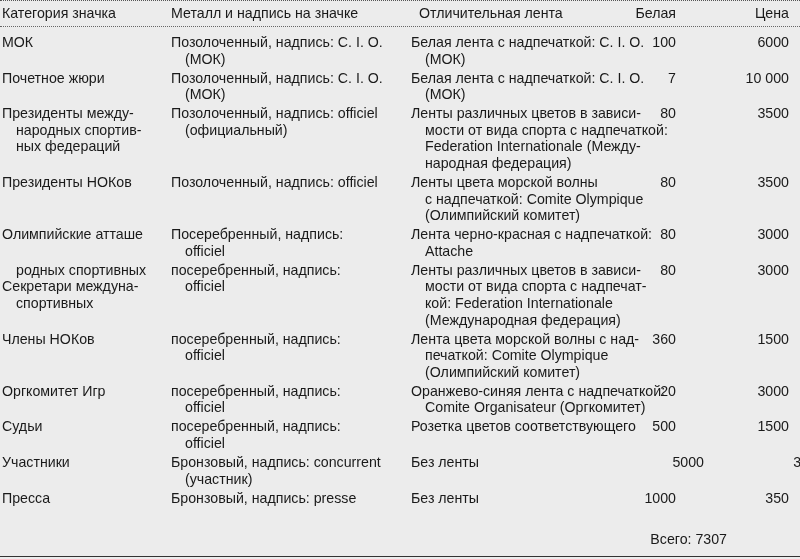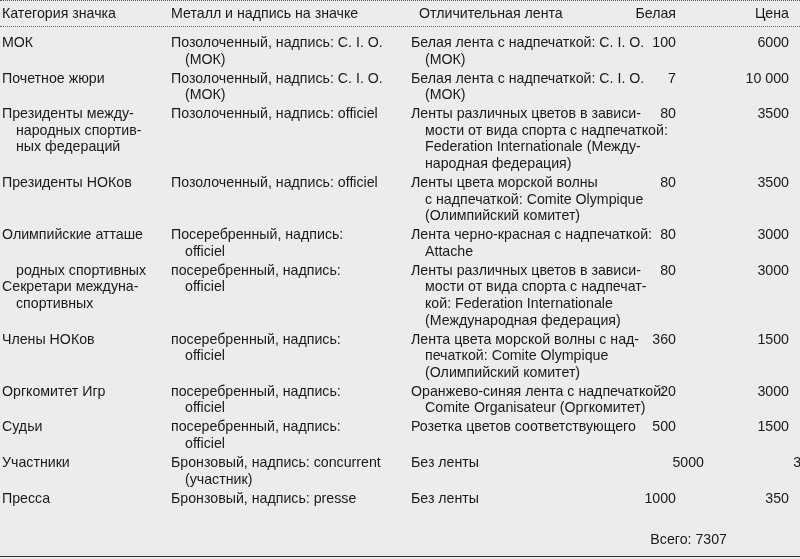--- a/index.html
+++ b/index.html
@@ -74,20 +74,21 @@
       <div class="cell c5">10 000</div>
     </div>
     <div class="row" style="height: 68.8px;">
       <div class="cell c1">
         <span class="line">Президенты между-</span>
         <span class="line cont">народных спортив-</span>
         <span class="line cont">ных федераций</span>
       </div>
       <div class="cell c2">
         <span class="line">Позолоченный, надпись: officiel</span>
+        <span class="line cont">(официальный)</span>
       </div>
       <div class="cell c3">
         <span class="line">Ленты различных цветов в зависи-</span>
         <span class="line cont">мости от вида спорта с надпечаткой:</span>
         <span class="line cont">Federation Internationale (Между-</span>
         <span class="line cont">народная федерация)</span>
       </div>
       <div class="cell c4">80</div>
       <div class="cell c5">3500</div>
     </div>

